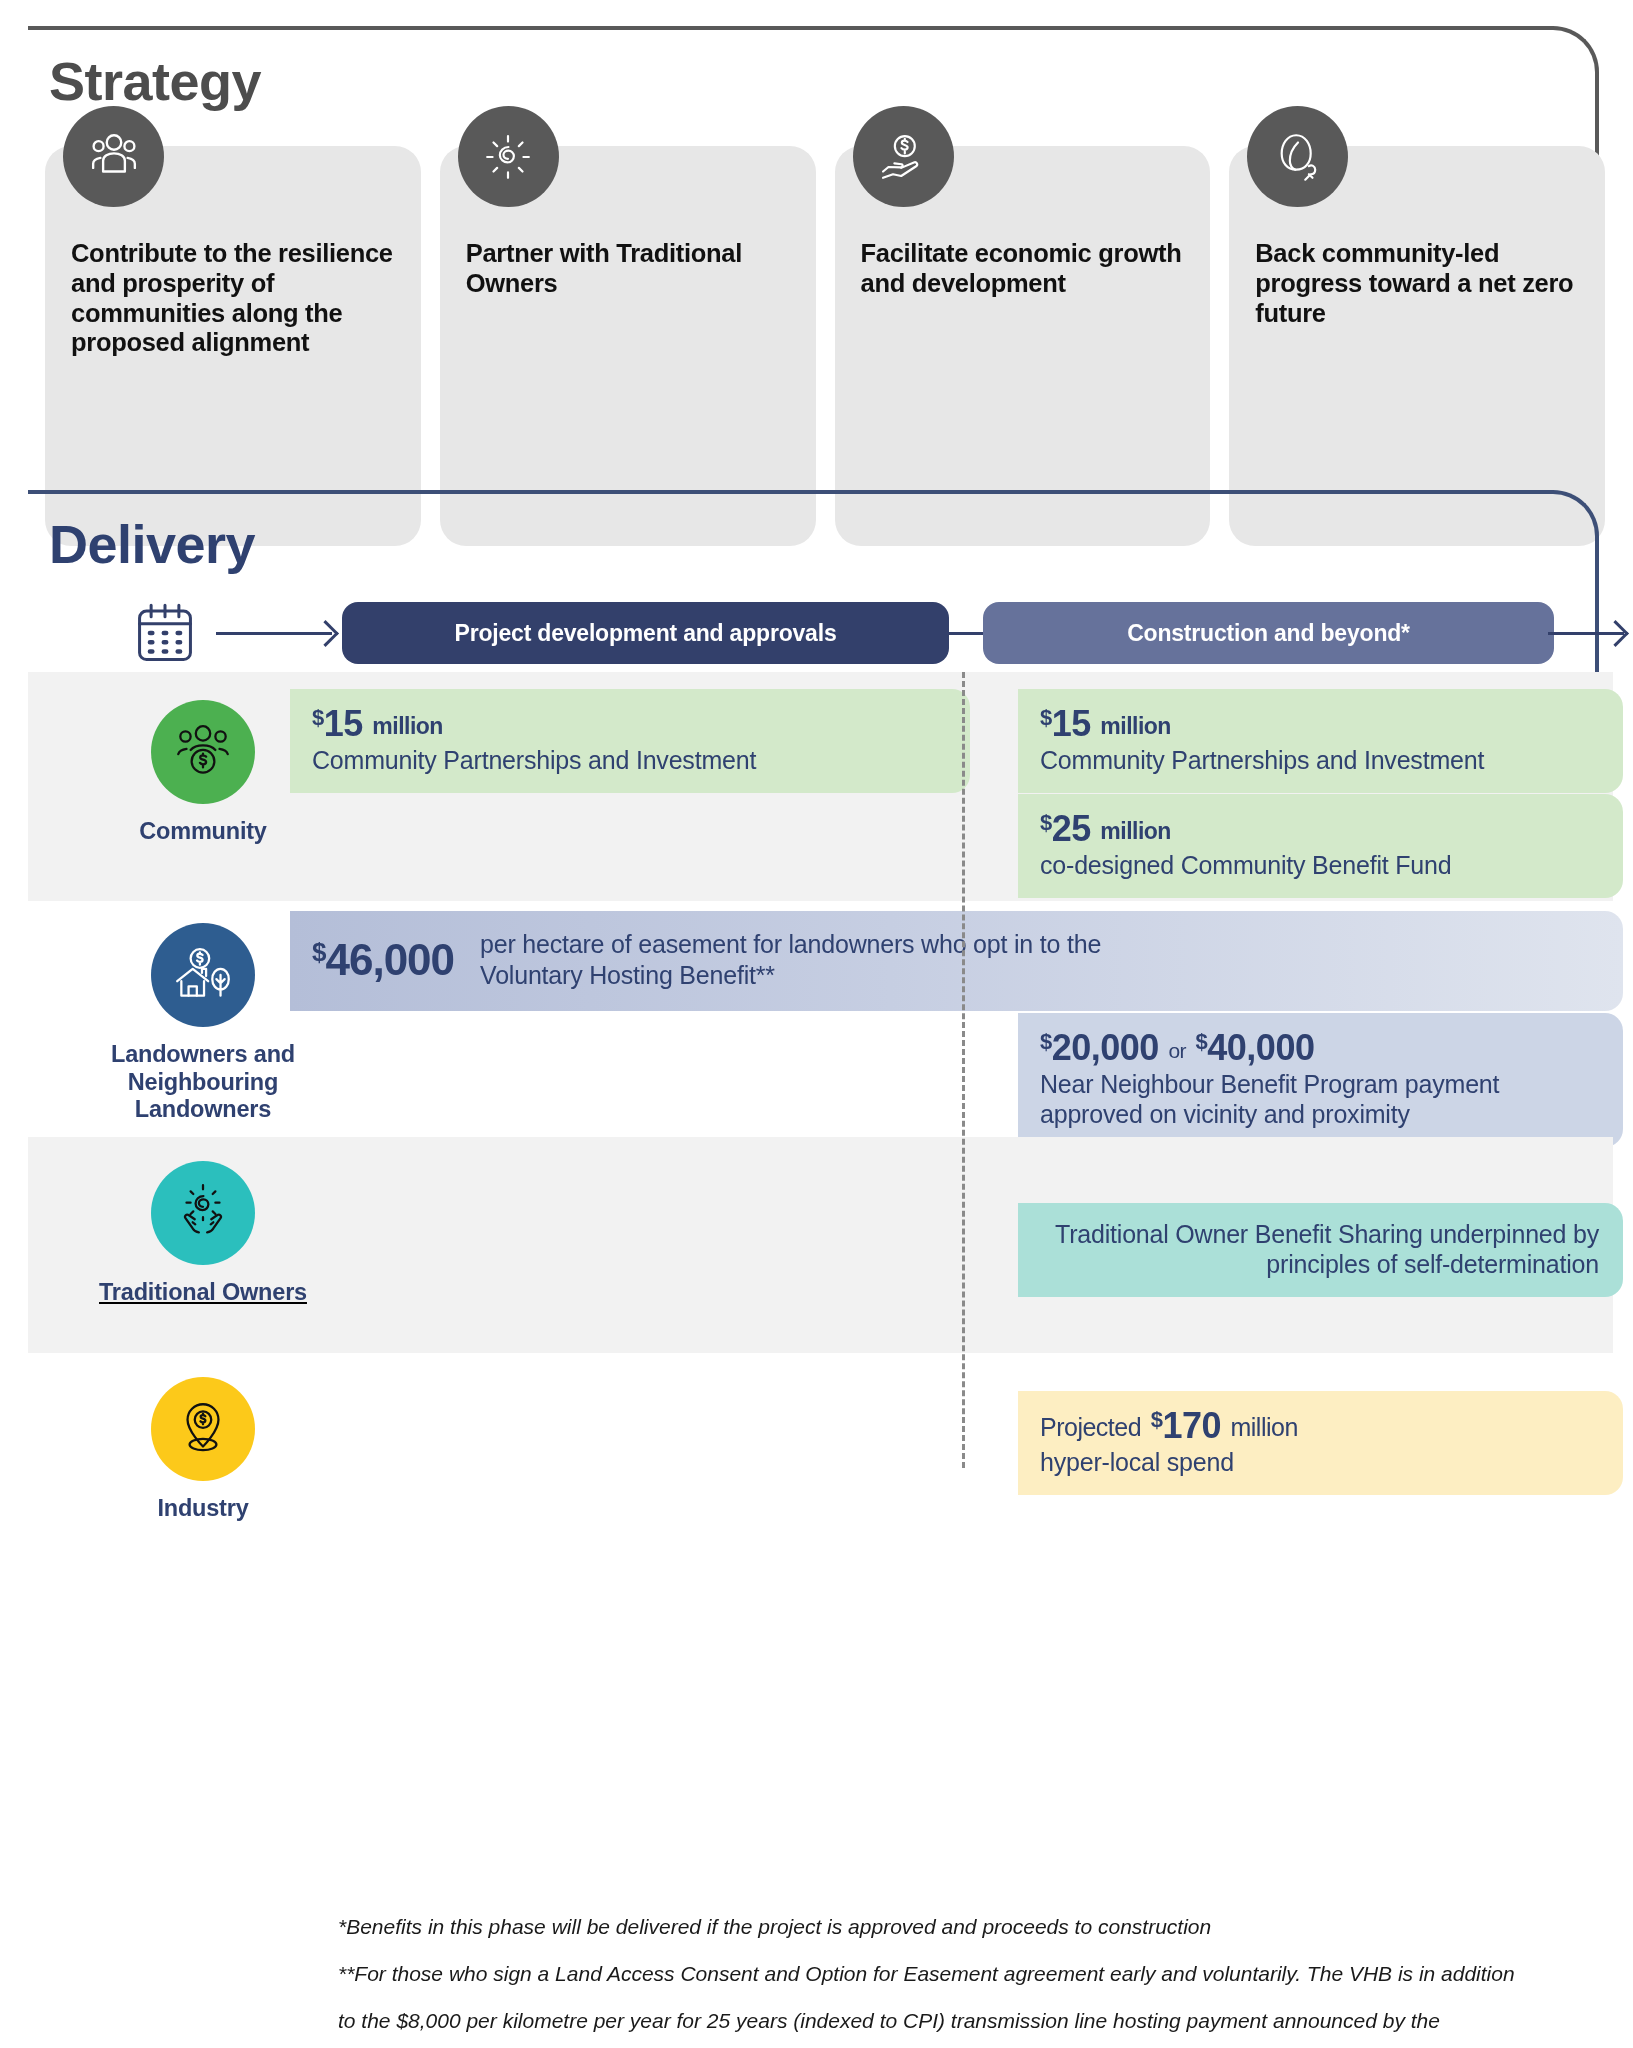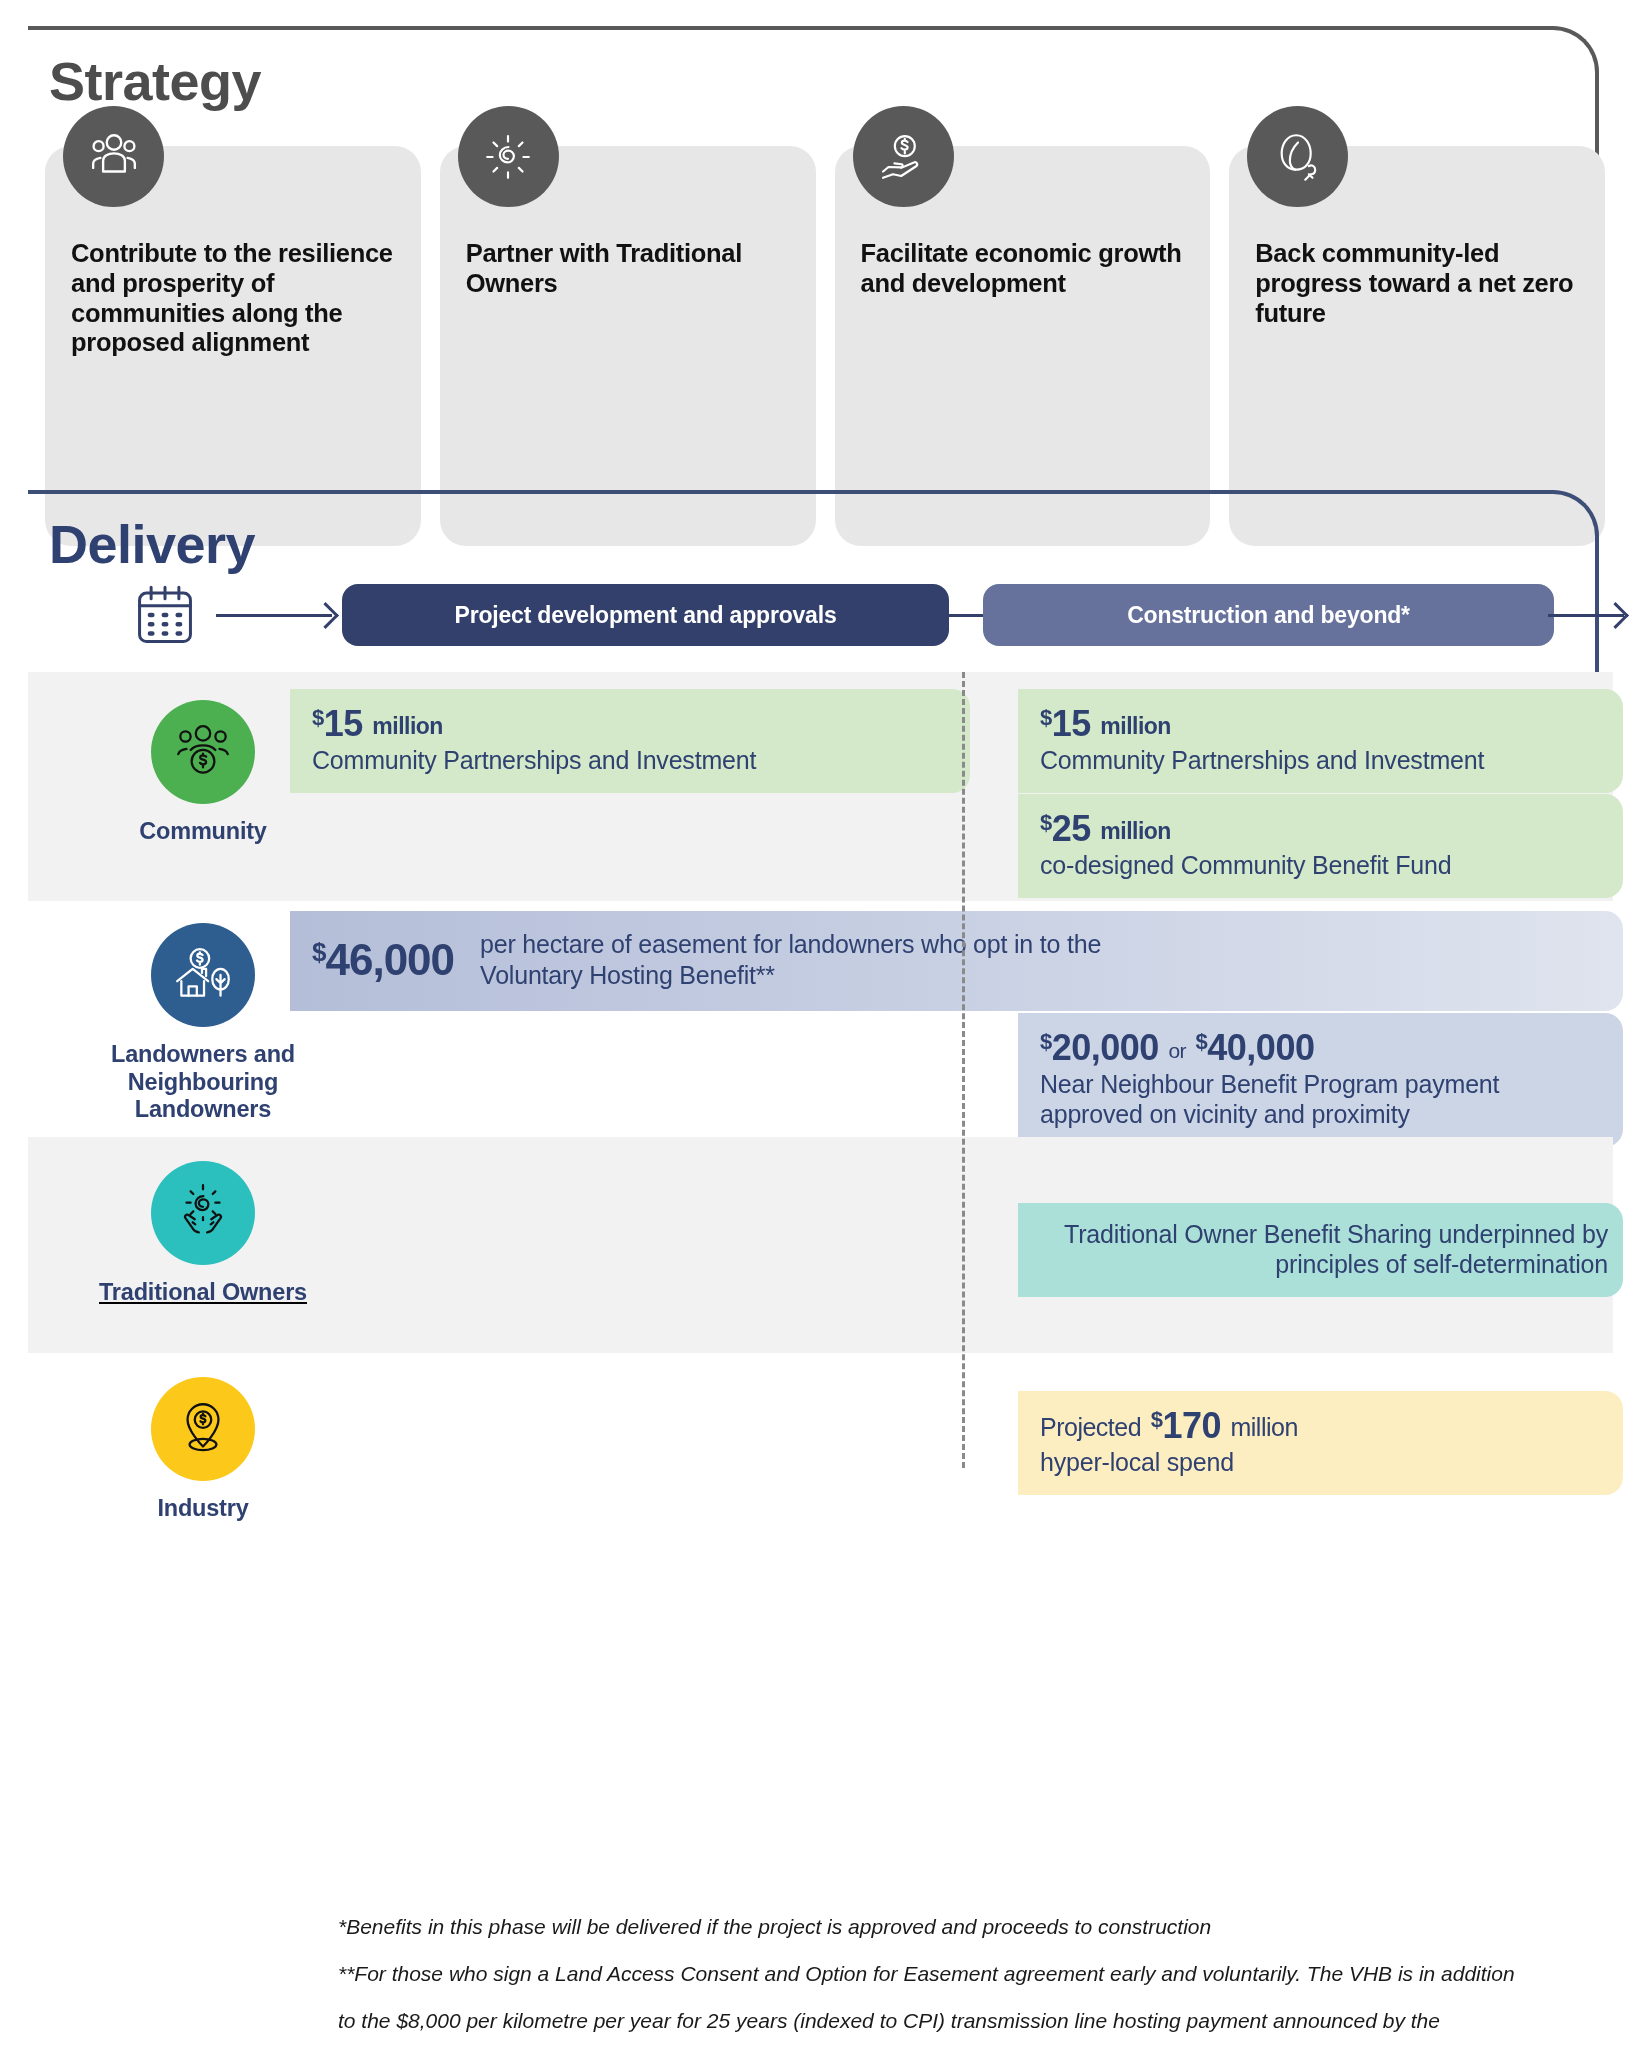--- a/index.html
+++ b/index.html
@@ -76,21 +76,21 @@
   }
   .delivery-title {
     left: 49px; top: 513px;
     font-size: 54px;
     color: #2f4170;
   }
 
   
   .timeline {
     position: absolute;
-    left: 0; top: 584px;
+    left: 0; top: 602px;
     width: 1633px; height: 62px;
   }
   .cal-icon {
     position: absolute;
     left: 128px; top: -6px;
     width: 74px; height: 74px;
   }
   .timeline-line {
     position: absolute;
     top: 30px;
@@ -147,21 +147,21 @@
     font-size: 23.5px;
     font-weight: bold;
     color: #2f4170;
     line-height: 1.18;
     letter-spacing: -0.2px;
   }
 
   .benefit {
     position: absolute;
     border-radius: 0 18px 18px 0;
-    padding: 16px 15px 18px 22px;
+    padding: 16px 24px 18px 22px;
   }
   .benefit .amount {
     font-size: 36px;
     font-weight: bold;
     color: #2f4170;
     line-height: 1.05;
     letter-spacing: -0.5px;
     white-space: nowrap;
   }
   .benefit .amount .dollar {

